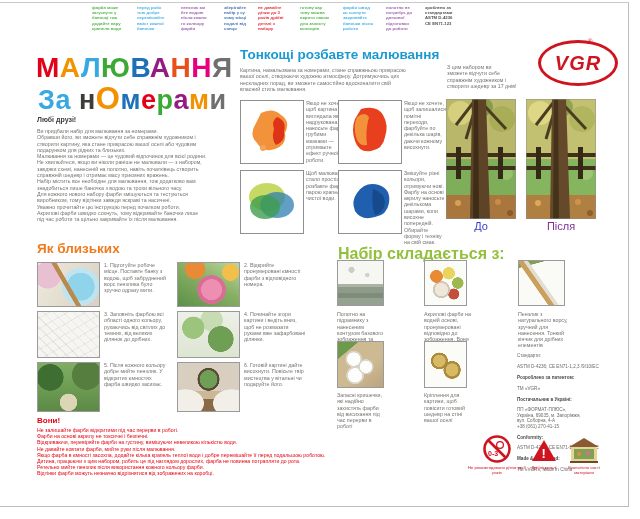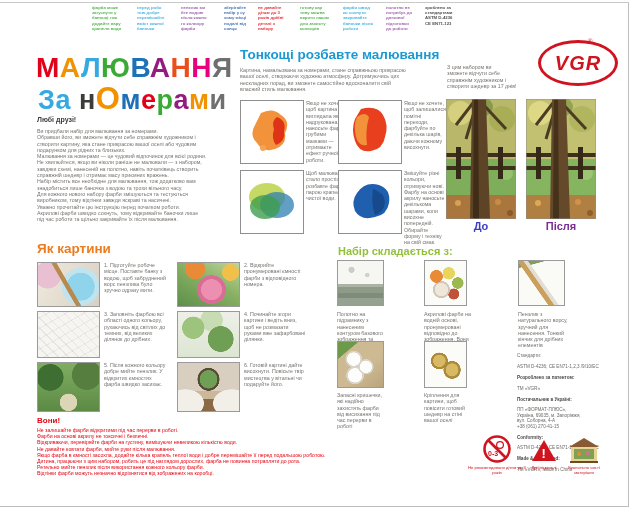--- a/index.html
+++ b/index.html
@@ -11,36 +11,36 @@
   
   .frag{top:5px;width:37px;font-size:4.3px;line-height:5.2px;white-space:pre-line;
         opacity:.85;filter:blur(.3px);font-weight:bold;}
   
   .title1{left:36px;top:52px;font-size:28px;font-weight:bold;letter-spacing:.5px;}
   .title2{left:38px;top:81px;font-size:27px;font-weight:bold;letter-spacing:.5px;text-align:right;}
   .title2 .big{font-size:31px;}
   
   .h-blue{left:240px;top:47px;font-size:13.5px;font-weight:bold;color:#1b9ad2;}
   .h-orange{left:37px;top:241px;font-size:13.5px;font-weight:bold;color:#ee7c1e;}
-  .h-green{left:338px;top:245px;font-size:11px;font-weight:bold;color:#93c03c;}
+  .h-green{left:338px;top:245px;font-size:16px;font-weight:bold;color:#93c03c;}
   .small{font-size:5.3px;line-height:6.3px;color:#767472;white-space:pre-line;}
   .intro-h{left:37px;top:116px;font-size:7px;font-weight:bold;color:#3c3c3b;}
   .intro-t{left:37px;top:128px;width:200px;}
   .tech-i{left:240px;top:67px;width:192px;}
   .box{width:62px;height:62px;border:1px solid #8f8f8f;background:#fff;}
   .cap{width:42px;}
   .ph{border:1px solid #9a9a9a;box-sizing:border-box;}
   .warn-h{left:37px;top:416px;font-size:8px;font-weight:bold;color:#e30613;}
   .warn-t{left:37px;top:427px;width:292px;font-size:5.2px;line-height:6.2px;color:#e30613;white-space:pre-line;}
   .logo{left:538px;top:40px;width:74px;height:40px;border:3px solid #cf1420;border-radius:50%;
         display:flex;align-items:center;justify-content:center;}
   .logo span{color:#cf1420;font-size:20px;font-weight:bold;font-style:italic;letter-spacing:1px;}
   .reg{left:588px;top:38px;font-size:6px;color:#cf1420;}
   .brand-note{left:447px;top:64px;width:112px;}
-  .ba-label{width:70px;text-align:center;top:220px;font-size:11px;font-weight:bold;}
+  .ba-label{width:70px;text-align:center;top:220px;font-size:11px;font-weight:normal;}
   .info{left:517px;top:348px;width:108px;font-size:4.6px;line-height:5.4px;color:#6d6b69;white-space:pre-line;}
   .info .b{font-weight:bold;color:#4a4846;}
   .icap{font-size:4.2px;line-height:4.8px;color:#cf1420;text-align:center;}
   
   .p-s1{background:
     linear-gradient(60deg,transparent 44%,#b98a4e 45% 50%,transparent 51%),
     radial-gradient(circle at 70% 55%,#8fd4ea 0 28%,#bfe4ef 29% 38%,transparent 39%),
     radial-gradient(circle at 16% 28%,#e9bfd2 0 22%,transparent 23%),
     linear-gradient(115deg,#efe9dd,#d8d1c3);}
   .p-s2{background:
@@ -253,21 +253,21 @@
     <circle cx="30" cy="112" r="3" fill="#855325"></circle>
   <circle cx="52" cy="103" r="3" fill="#d09349"></circle>
     <circle cx="64" cy="114" r="3" fill="#8f5f2b"></circle>
   <path d="M26 0 L24 120 L44 120 L40 0 Z" fill="#64492a"></path>
   <path d="M28 0 L27 120 L33 120 L32 0 Z" fill="#45321a"></path>
   <rect width="70" height="120" fill="none" stroke="#8f8f8f"></rect>
 </svg>
 <div class="abs ba-label" style="left: 446px; color: rgb(59, 63, 196);">До</div>
 <div class="abs ba-label" style="left: 526px; color: rgb(123, 47, 145);">Після</div>
 
-<div class="abs h-orange">Як картини</div>
+<div class="abs h-orange">Як близьких</div>
 
 <div class="abs ph p-s1" style="left:37px;top:262px;width:63px;height:45px"></div>
 <div class="abs small" style="left:104px;top:262px;width:62px">1. Підготуйте робоче місце. Поставте банку з водою, щоб забруднений ворс пензлика було зручно одразу мити.</div>
 <div class="abs ph p-s2" style="left:177px;top:262px;width:63px;height:45px"></div>
 <div class="abs small" style="left:244px;top:262px;width:62px">2. Відкрийте пронумеровані ємності фарби з відповідного номера.</div>
 
 <div class="abs ph p-s3" style="left:37px;top:311px;width:63px;height:47px"></div>
 <div class="abs small" style="left:104px;top:311px;width:62px">3. Заповніть фарбою всі області одного кольору, рухаючись від світлих до темних, від великих ділянок до дрібних.</div>
 <div class="abs ph p-s4" style="left:177px;top:311px;width:63px;height:47px"></div>
 <div class="abs small" style="left:244px;top:311px;width:62px">4. Починайте згори картини і ведіть вниз, щоб не розмазати руками вже зафарбовані ділянки.</div>

